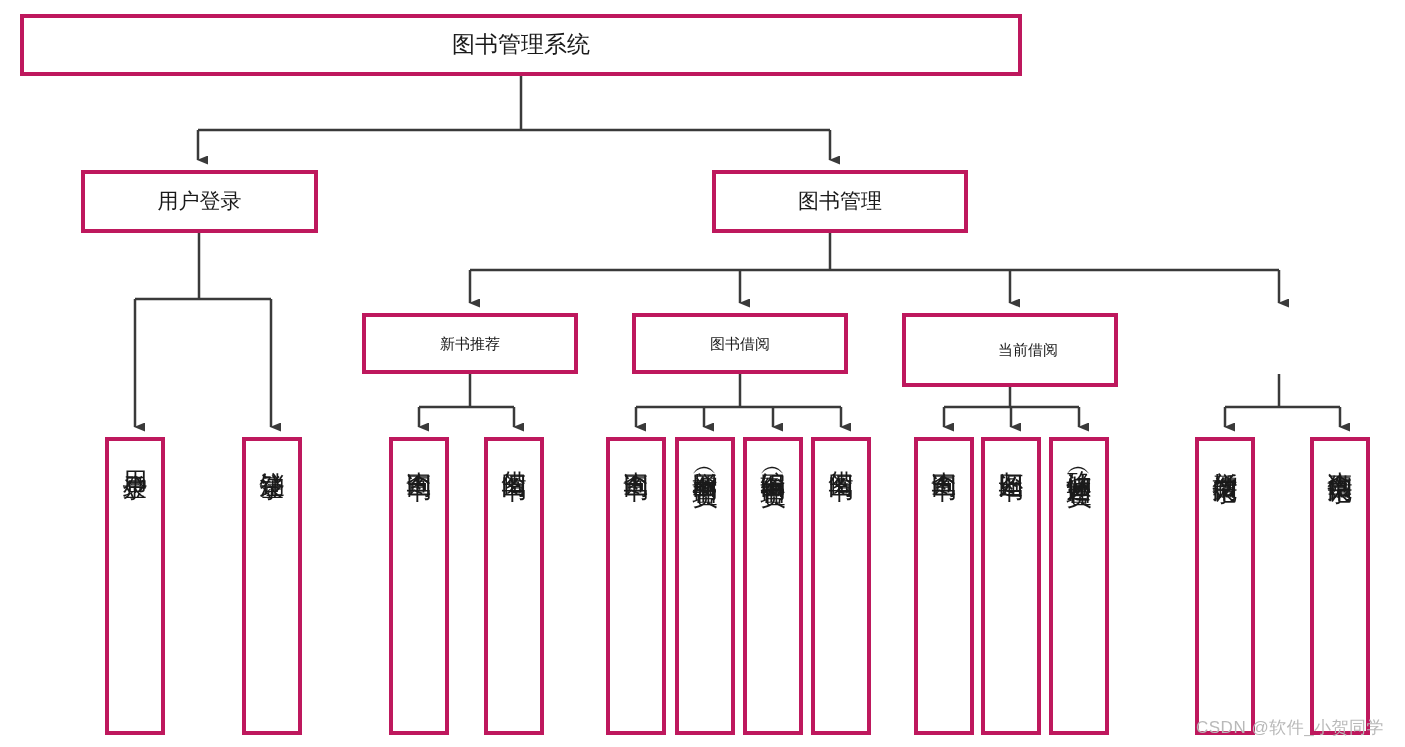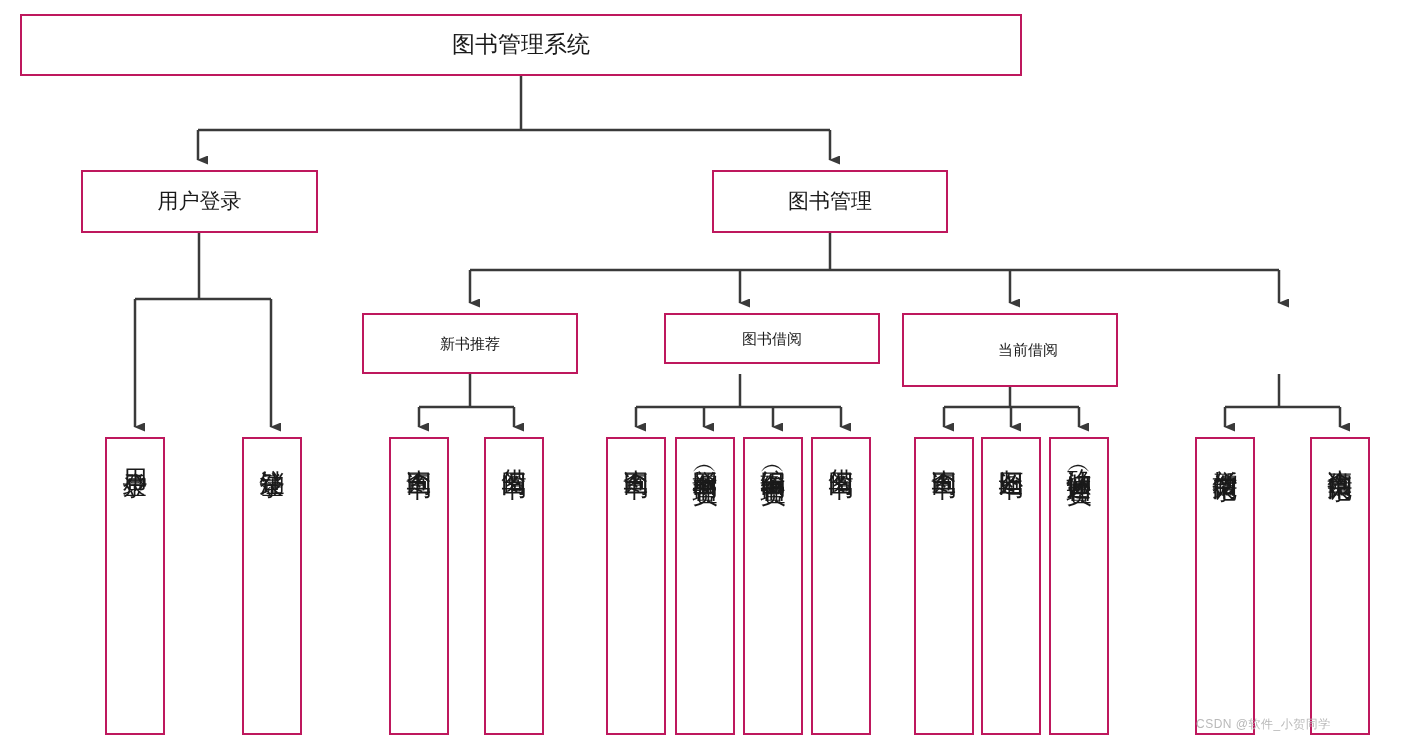--- a/index.html
+++ b/index.html
@@ -21,21 +21,21 @@
   #diagram-svg {
     position: absolute;
     left: 0;
     top: 0;
     width: 1405px;
     height: 747px;
   }
   .node {
     position: absolute;
     box-sizing: border-box;
-    border: 2px solid #be185d;
+    border: 4px solid #be185d;
     background: #ffffff;
     display: flex;
     align-items: center;
     justify-content: center;
     color: #1a1a1a;
   }
   .node-label {
     display: block;
     text-align: center;
     line-height: 1.18;
@@ -62,21 +62,21 @@
   .leaf .node-label {
     writing-mode: vertical-rl;
     text-orientation: upright;
     font-size: 25px;
     letter-spacing: 2px;
     line-height: 1;
     white-space: normal;
   }
   .watermark {
     position: absolute;
-    font-size: 12px;
+    font-size: 17px;
     color: #b9b9b9;
     white-space: nowrap;
     letter-spacing: 0.5px;
     pointer-events: none;
   }
 </style>
 </head>
 <body>
 
 <div id="diagram-root">
@@ -131,28 +131,28 @@
     </g>
   </svg>
 
   <div class="node lvl-root" style="left:20px; top:14px; width:1002px; height:62px;">
     <span class="node-label">图书管理系统</span>
   </div>
 
   <div class="node lvl-1" style="left:81px; top:170px; width:237px; height:63px;">
     <span class="node-label">用户登录</span>
   </div>
-  <div class="node lvl-1" style="left:712px; top:170px; width:236px; height:63px;">
+  <div class="node lvl-1" style="left:712px; top:170px; width:256px; height:63px;">
     <span class="node-label">图书管理</span>
   </div>
 
   <div class="node lvl-2" style="left:362px; top:313px; width:216px; height:61px;">
     <span class="node-label">新书推荐</span>
   </div>
-  <div class="node lvl-2" style="left:632px; top:313px; width:216px; height:51px;margin-left:32px;">
+  <div class="node lvl-2" style="left:632px; top:313px; width:216px; height:61px;">
     <span class="node-label">图书借阅</span>
   </div>
   <div class="node lvl-2" style="left:902px; top:313px; width:216px; height:74px;padding-left:36px;">
     <span class="node-label">当前借阅</span>
   </div>
 
   <div class="node leaf" style="left:105px; top:437px; width:60px; height:298px;">
     <span class="node-label">用户登录</span>
   </div>
   <div class="node leaf" style="left:242px; top:437px; width:60px; height:298px;">

